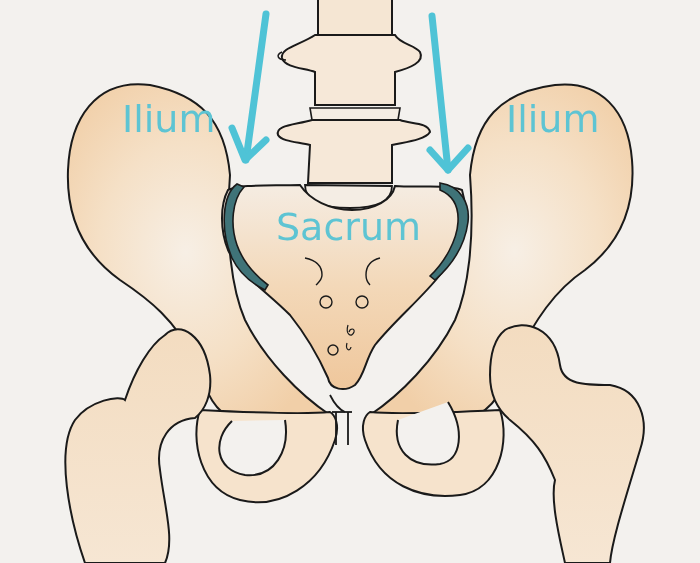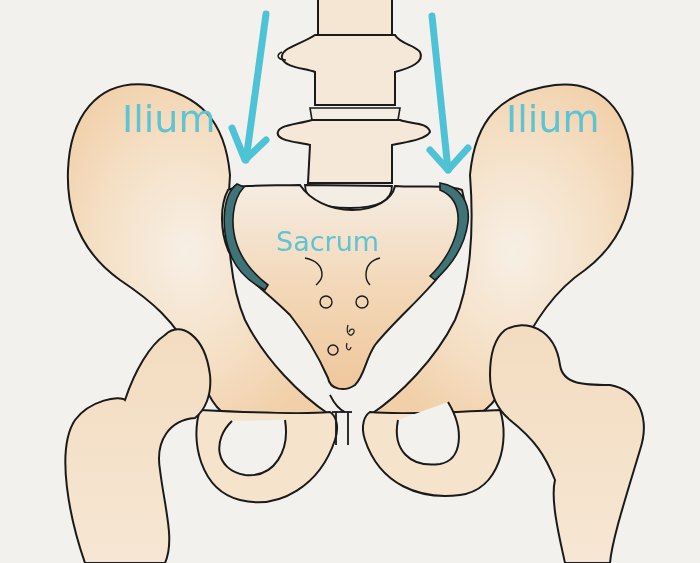--- a/index.html
+++ b/index.html
@@ -14,21 +14,21 @@
       position: absolute;
       color: #5ec4d3;
       font-family: "DejaVu Sans", sans-serif;
       font-weight: normal;
       letter-spacing: 0px;
       white-space: nowrap;
       line-height: 1;
     }
     .label-ilium-left { left: 122px; top: 100px; font-size: 38px; }
     .label-ilium-right { left: 506px; top: 100px; font-size: 38px; }
-    .label-sacrum { left: 276px; top: 228px; font-size: 27px; }
+    .label-sacrum { left: 276px; top: 208px; font-size: 38px; }
   </style>
 </head>
 <body>
 
 <div class="canvas">
   <svg class="illus" viewBox="0 0 700 563" xmlns="http://www.w3.org/2000/svg">
     <defs>
       <radialGradient id="ilShadeL" cx="0.45" cy="0.5" r="0.6">
         <stop offset="0" stop-color="#f7efe5"></stop>
         <stop offset="0.55" stop-color="#f5e0c6"></stop>

